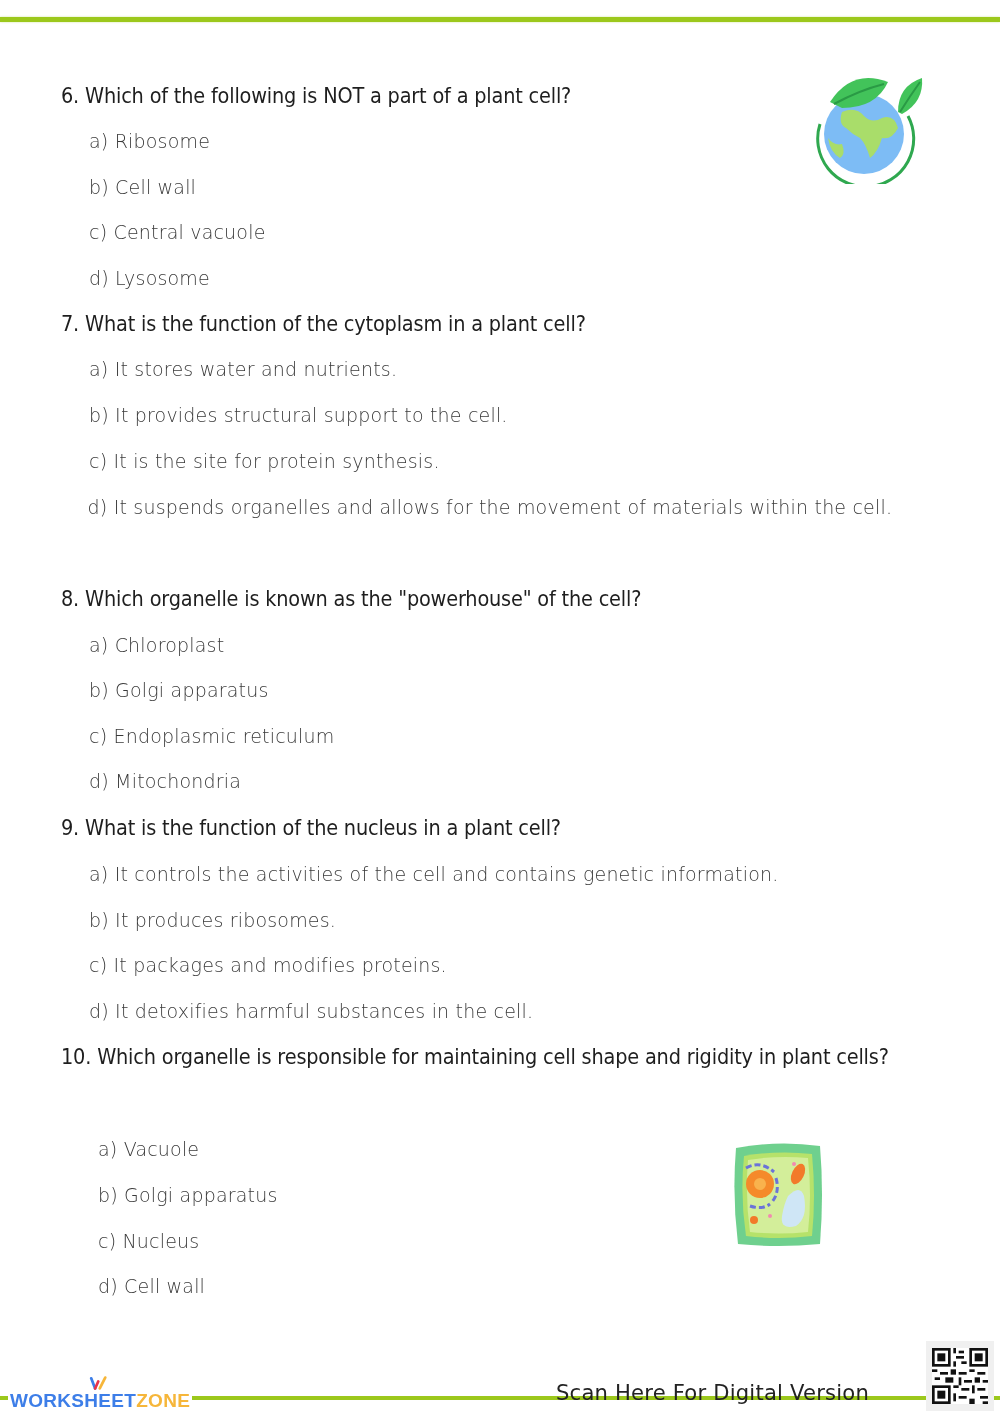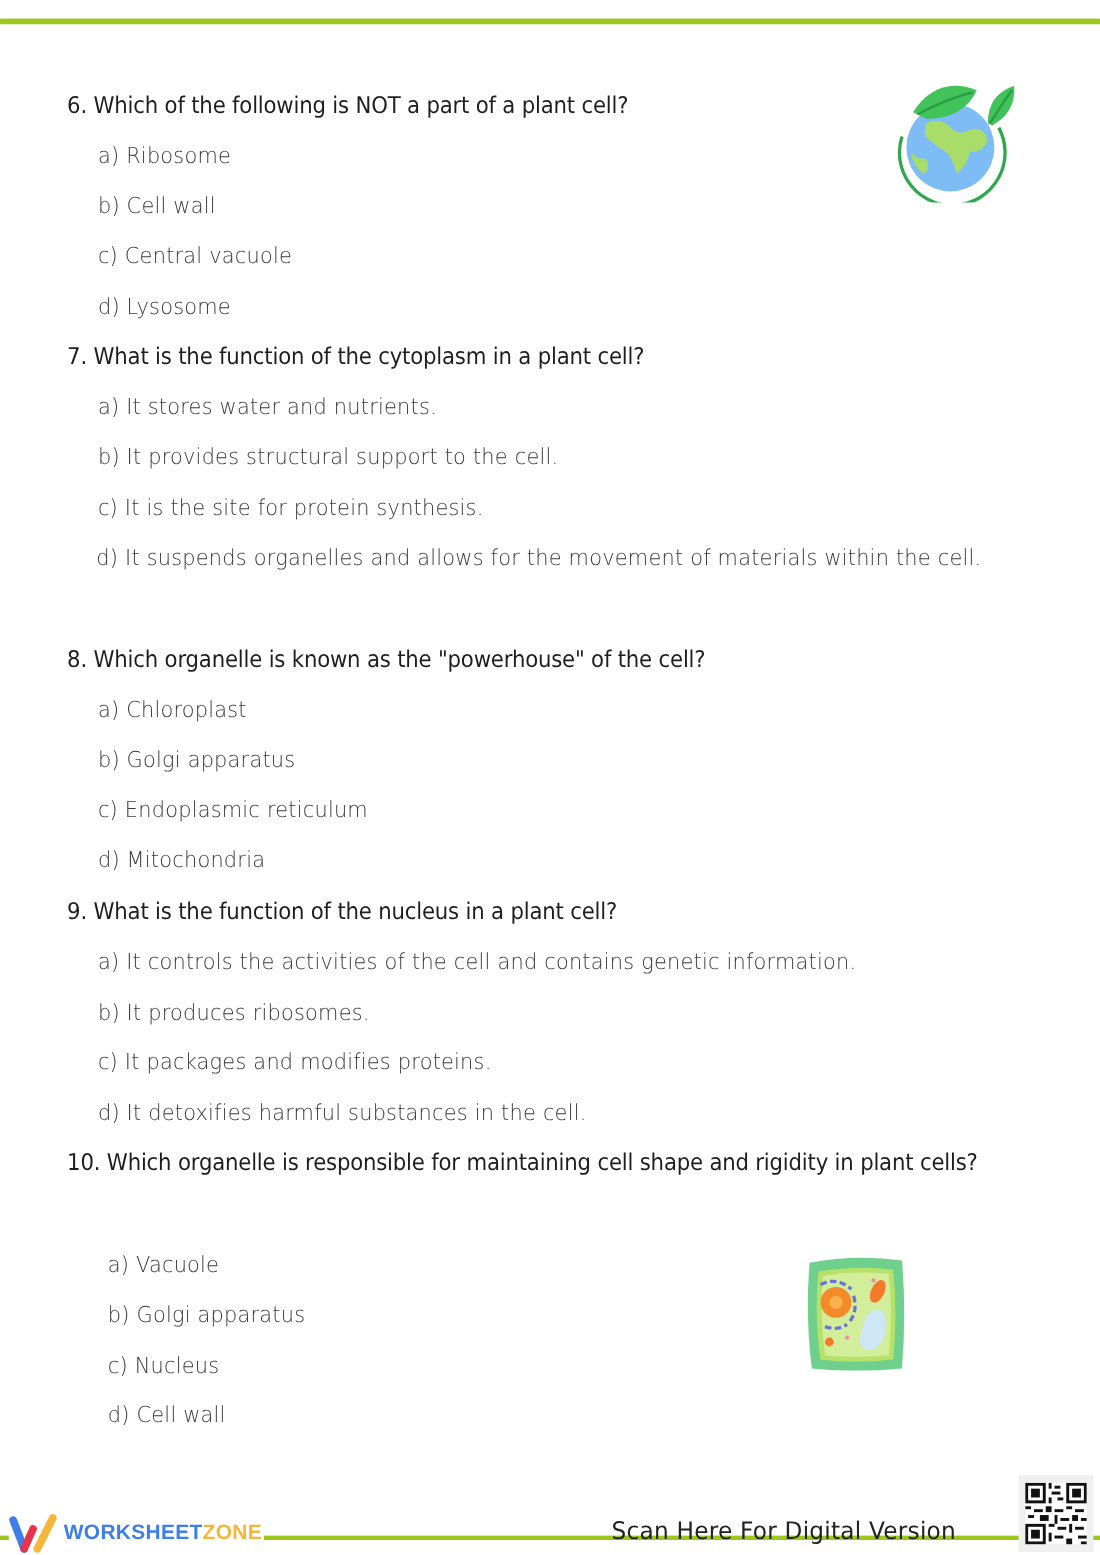--- a/index.html
+++ b/index.html
@@ -31,21 +31,21 @@
   .option.q10 { left: 98px; }
   .question.wrap { white-space: normal; width: 935px; line-height: 46px; }
 
   .earth-icon { position: absolute; left: 812px; top: 68px; width: 118px; height: 116px; }
   .cell-icon { position: absolute; left: 730px; top: 1140px; width: 96px; height: 110px; }
 
   .footer-rule {
     position: absolute; left: 0; top: 1396px; width: 1000px; height: 4px;
     background: #9cc81c;
   }
-  .logo { position: absolute; left: 8px; top: 1376px; height: 36px; display: flex; align-items: center; background: #fff; padding-right: 2px; }
+  .logo { position: absolute; left: 8px; top: 1376px; height: 36px; display: flex; align-items: center; background: #fff; padding-right: 2px; flex-direction: column; }
   .logo-mark { width: 48px; height: 36px; }
   .logo-text { font-family: "Liberation Sans", sans-serif; font-weight: 700; font-size: 19px; letter-spacing: 0.3px; margin-left: 2px; }
   .logo-text .w { color: #3d7ee8; }
   .logo-text .z { color: #f6b63a; }
 
   .scan-label {
     position: absolute; left: 556px; top: 1380px;
     font-family: "DejaVu Sans", sans-serif; font-size: 22px; color: #222;
     background: transparent; letter-spacing: 0.2px;
     transform: scaleX(0.96); transform-origin: left center;

